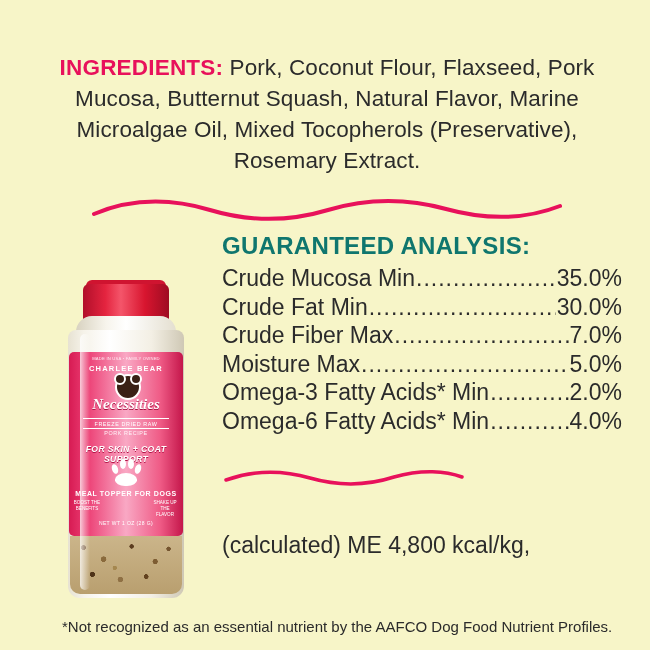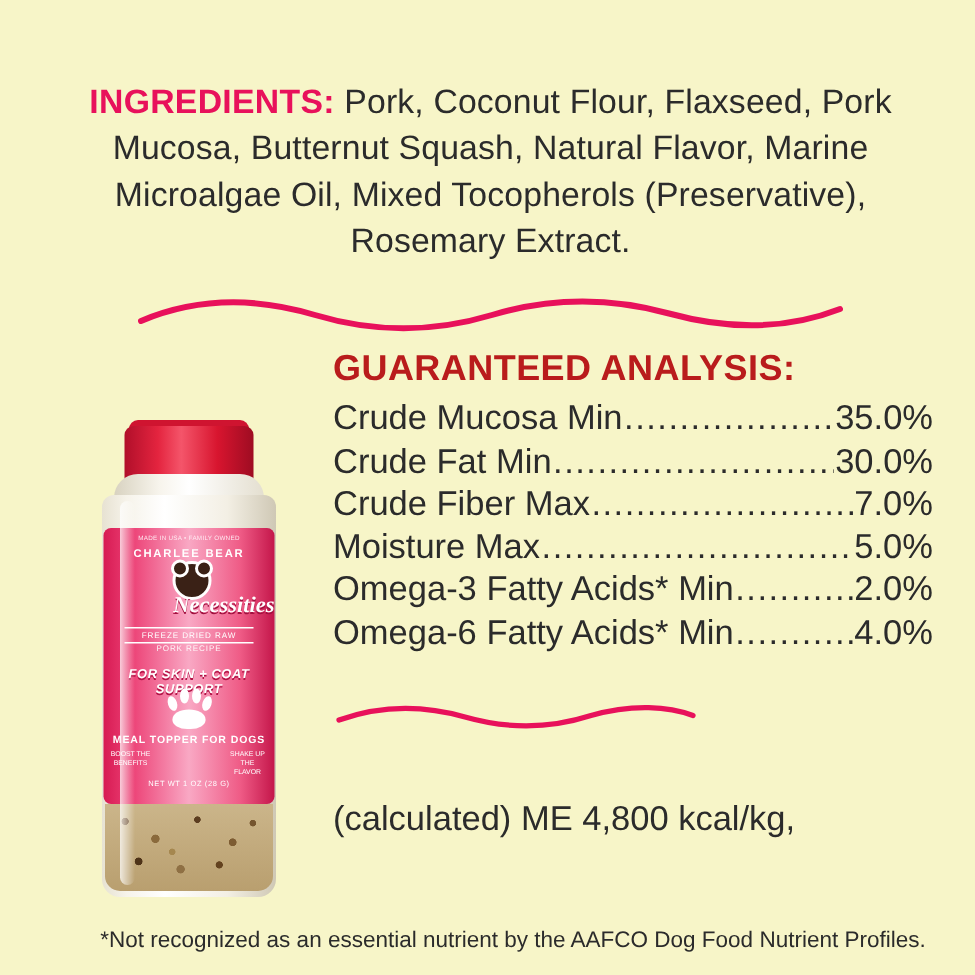--- a/index.html
+++ b/index.html
@@ -149,21 +149,20 @@
     position: absolute;
     top: 44px;
     left: 0;
     width: 100%;
     font-family: "Liberation Serif", serif;
     font-style: italic;
     font-size: 15px;
     font-weight: bold;
     color: #ffffff;
     text-shadow: 0 1px 0 #a3103f;
-    text-align: right;
   }
   .fd-raw {
     position: absolute;
     top: 66px;
     left: 14px;
     width: 86px;
     font-size: 5.4px;
     letter-spacing: 0.6px;
     padding: 1.5px 0;
     border-top: 1px solid #ffffff;
@@ -276,21 +275,21 @@
 
   
   .ga {
     position: absolute;
     left: 222px;
     top: 232px;
     width: 400px;
     color: #2b2b2b;
   }
   .ga-title, .cal-title {
-    color: #b91c1c;
+    color: #0f766e;
     font-weight: bold;
     font-size: 24px;
     letter-spacing: 0.3px;
     margin-bottom: 4px;
   }
   .ga-list {
     font-size: 23px;
     line-height: 28.5px;
   }
   .ga-row {
@@ -330,21 +329,20 @@
     line-height: 29px;
     margin-top: 31px;
   }
 
   
   .footnote {
     position: absolute;
     left: 62px;
     top: 618px;
     width: 560px;
-    text-align: center;
     font-size: 15px;
     color: #2b2b2b;
   }
 </style>
 </head>
 <body>
 
 <div class="page">
 
   <div class="ingredients">

